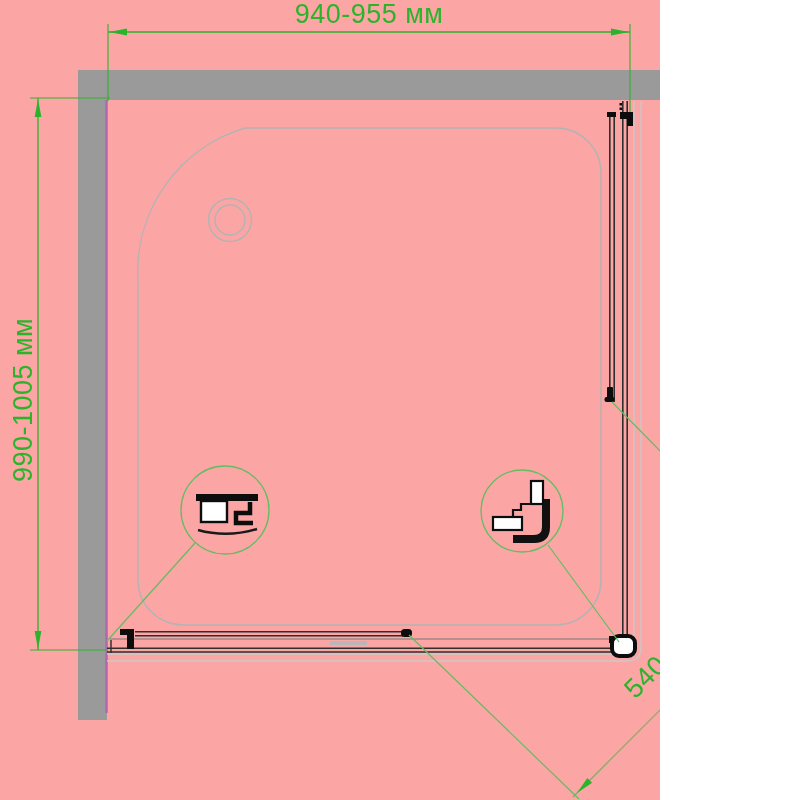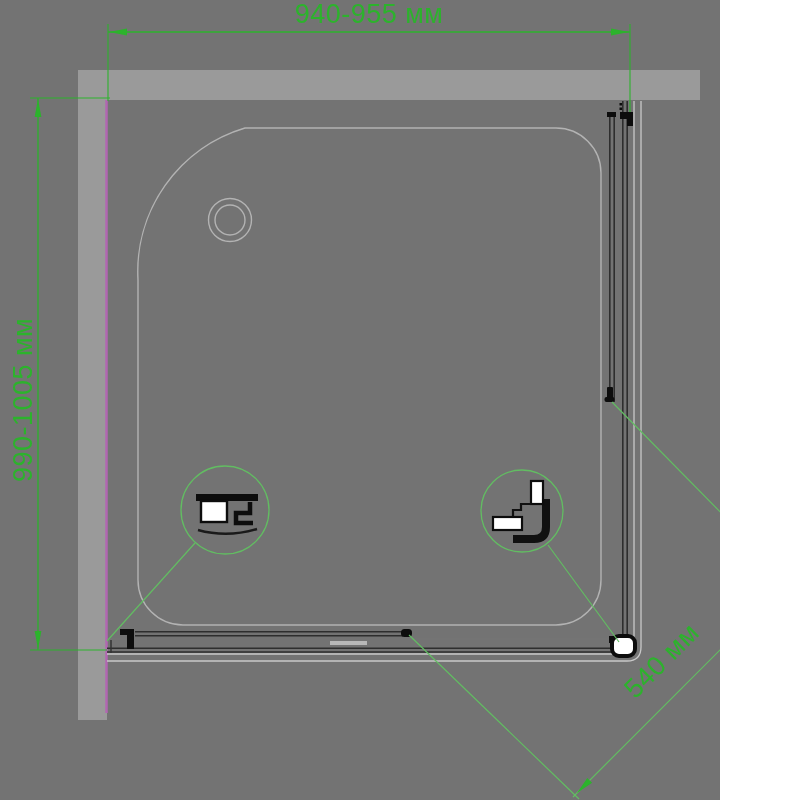--- a/index.html
+++ b/index.html
@@ -1,19 +1,19 @@
 <!DOCTYPE html>
 <html style="--dimension_green: #2cb32c; --callout_green: #62bd62; --wall_gray: #9a9a9a; --profile_magenta: #b266b2; --outline_gray: #b3b3b3; --outer_gray: #c9c9c9; --frame_dark: #2e2e2e; --frame_black: #0d0d0d;"><head>
 <meta charset="utf-8">
 <style>
   html,body{margin:0;padding:0;background:#ffffff;}
   .canvas{
     position:relative;
-    width:720px;height:800px;
-    background:#737373;
+    width:660px;height:800px;
+    background:#fca5a5;
     font-family:"Liberation Sans", sans-serif;
     overflow:hidden;
   }
   svg{display:block;}
   .dim-text{
     fill:var(--dimension_green,#2cb32c);
     font-family:"Liberation Sans", sans-serif;
     font-size:27px;
     letter-spacing:0.5px;
   }

